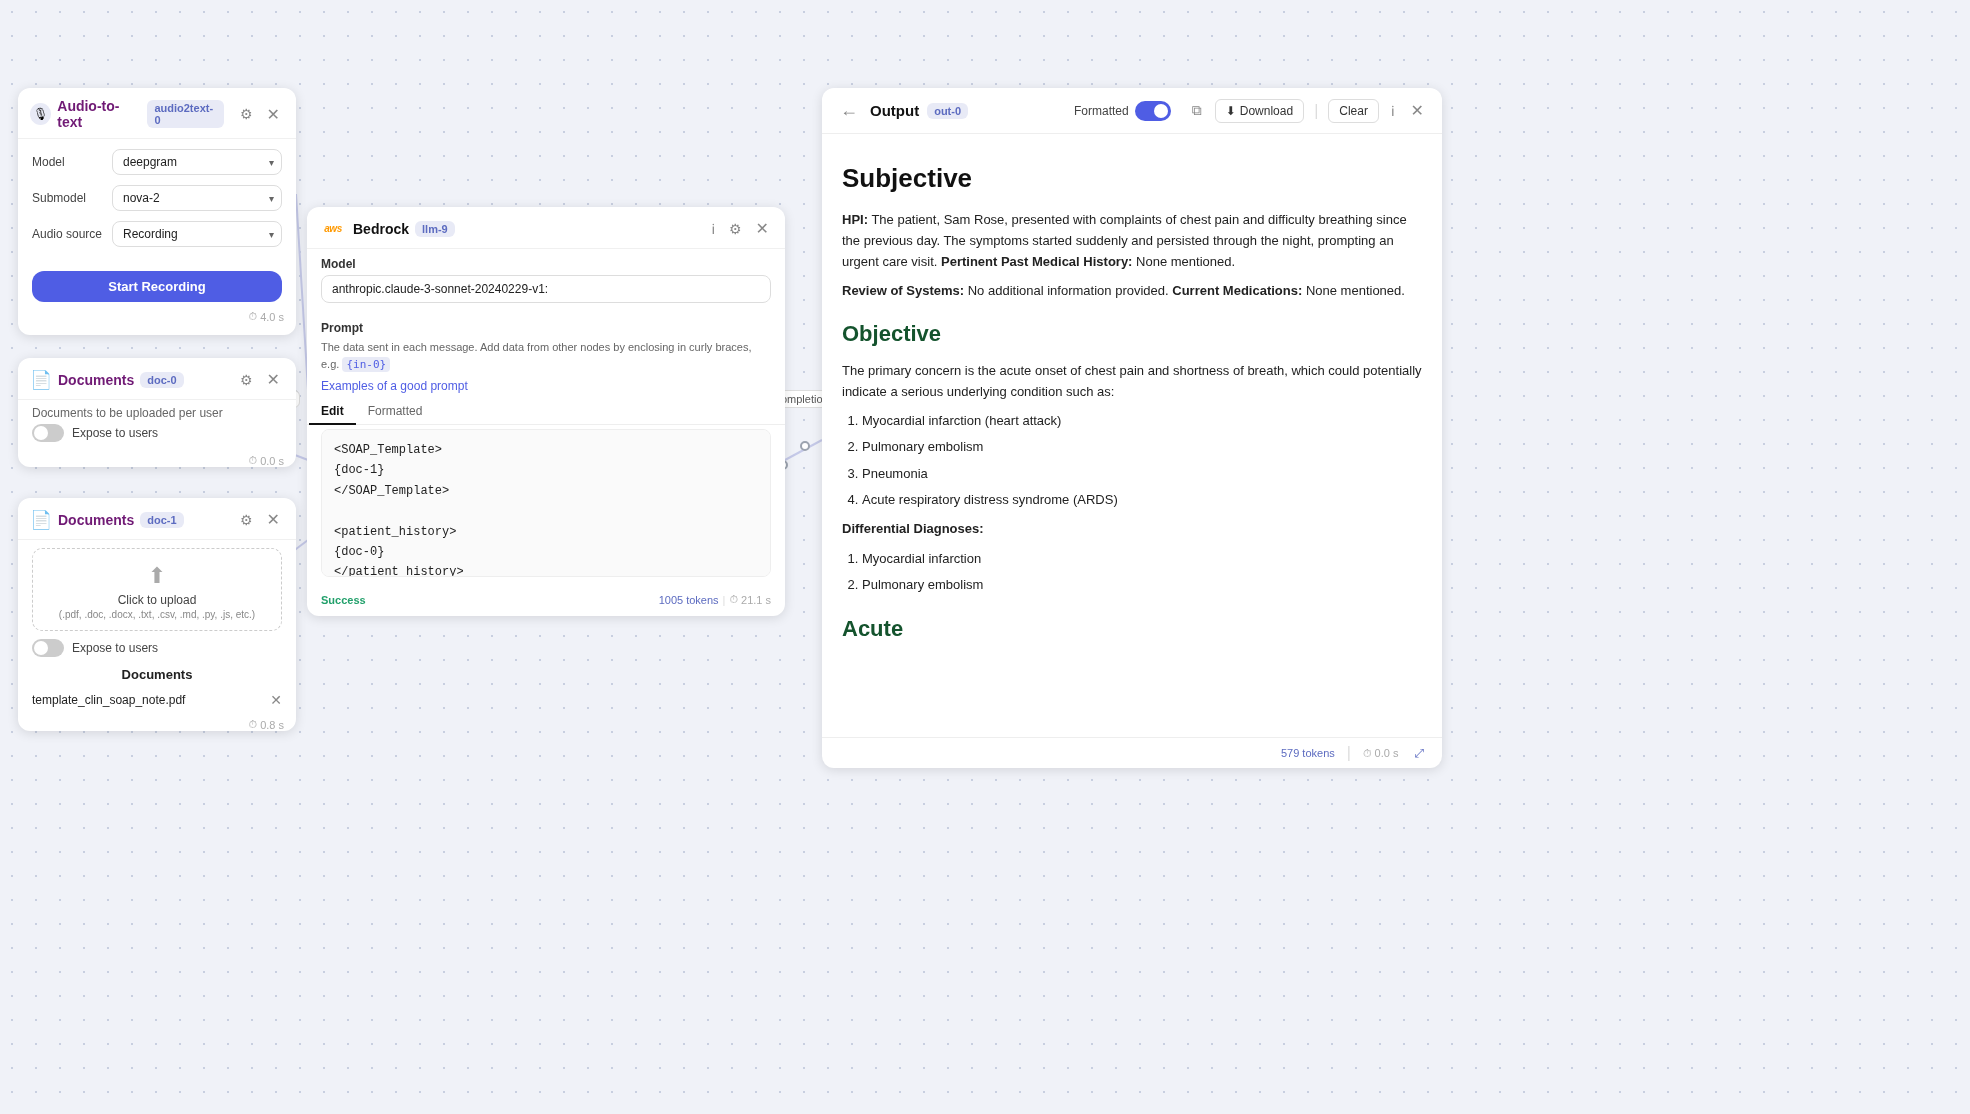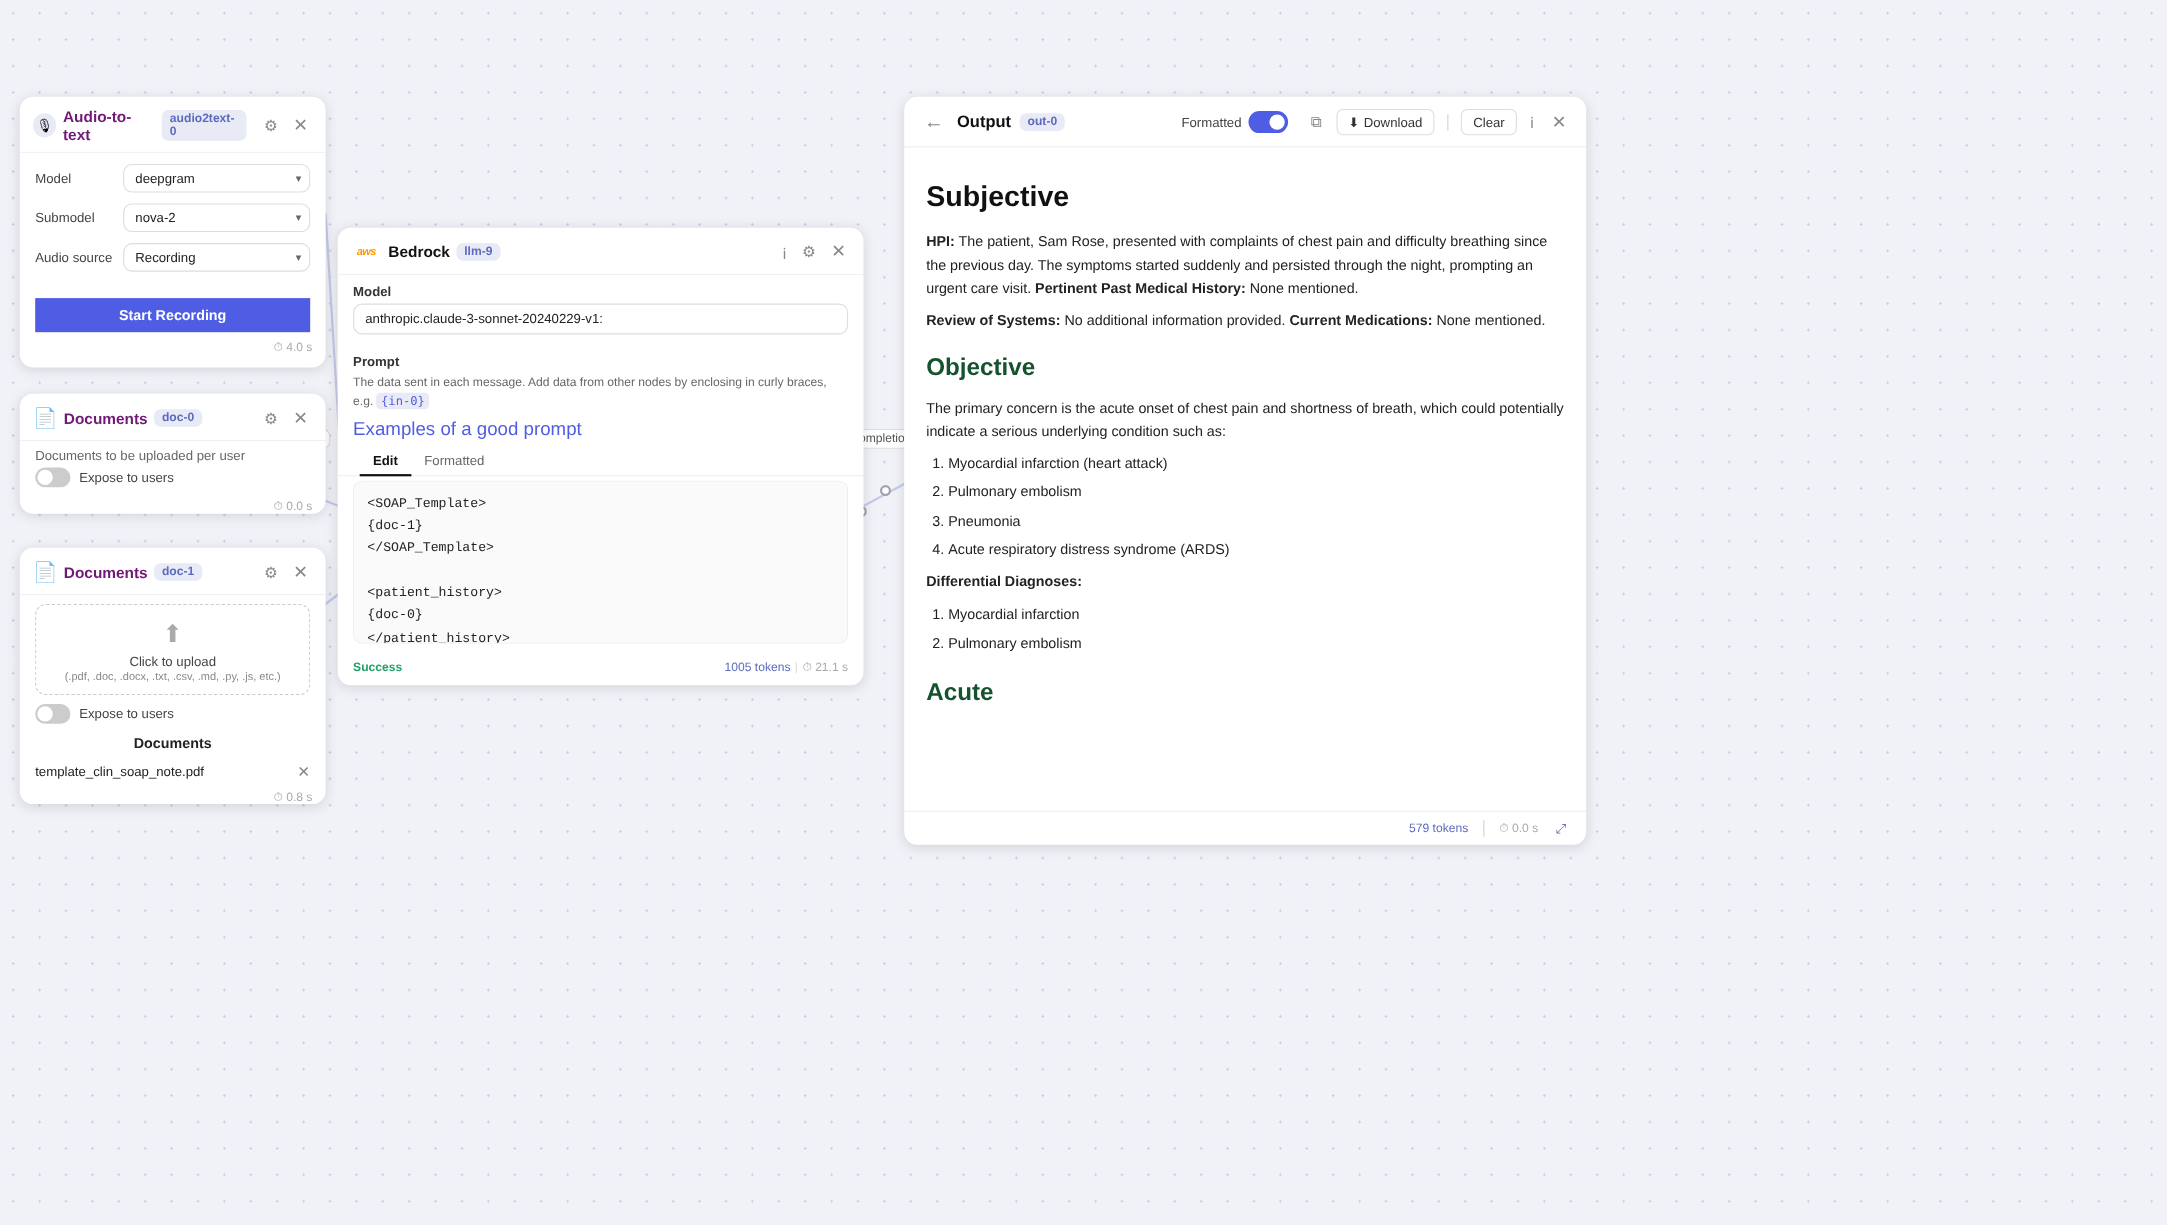--- a/index.html
+++ b/index.html
@@ -93,21 +93,21 @@
       top: 50%;
       transform: translateY(-50%);
       pointer-events: none;
       font-size: 10px;
       color: #666;
     }
     .btn-start {
       background: #4f5de4;
       color: white;
       border: none;
-      border-radius: 0;
+      border-radius: 12px;
       padding: 8px 16px;
       font-size: 13px;
       font-weight: 600;
       cursor: pointer;
       display: block;
       margin: 4px 14px 4px;
       width: calc(100% - 28px);
     }
     .card-footer {
       display: flex;
@@ -249,26 +249,26 @@
     }
     .prompt-desc {
       font-size: 11px;
       color: #666;
       padding: 0 14px 4px;
       line-height: 1.5;
     }
     .prompt-link {
       color: #4f5de4;
       text-decoration: none;
-      font-size: 17px;
+      font-size: 12px;
     }
     .tab-bar {
       display: flex;
       gap: 0;
-      padding: 0 20px;
+      padding: 0 2px;
       border-bottom: 1px solid #eee;
       margin-bottom: 4px;
     }
     .tab-item {
       font-size: 12px;
       padding: 5px 12px;
       cursor: pointer;
       color: #666;
       border-bottom: 2px solid transparent;
       margin-bottom: -1px;

